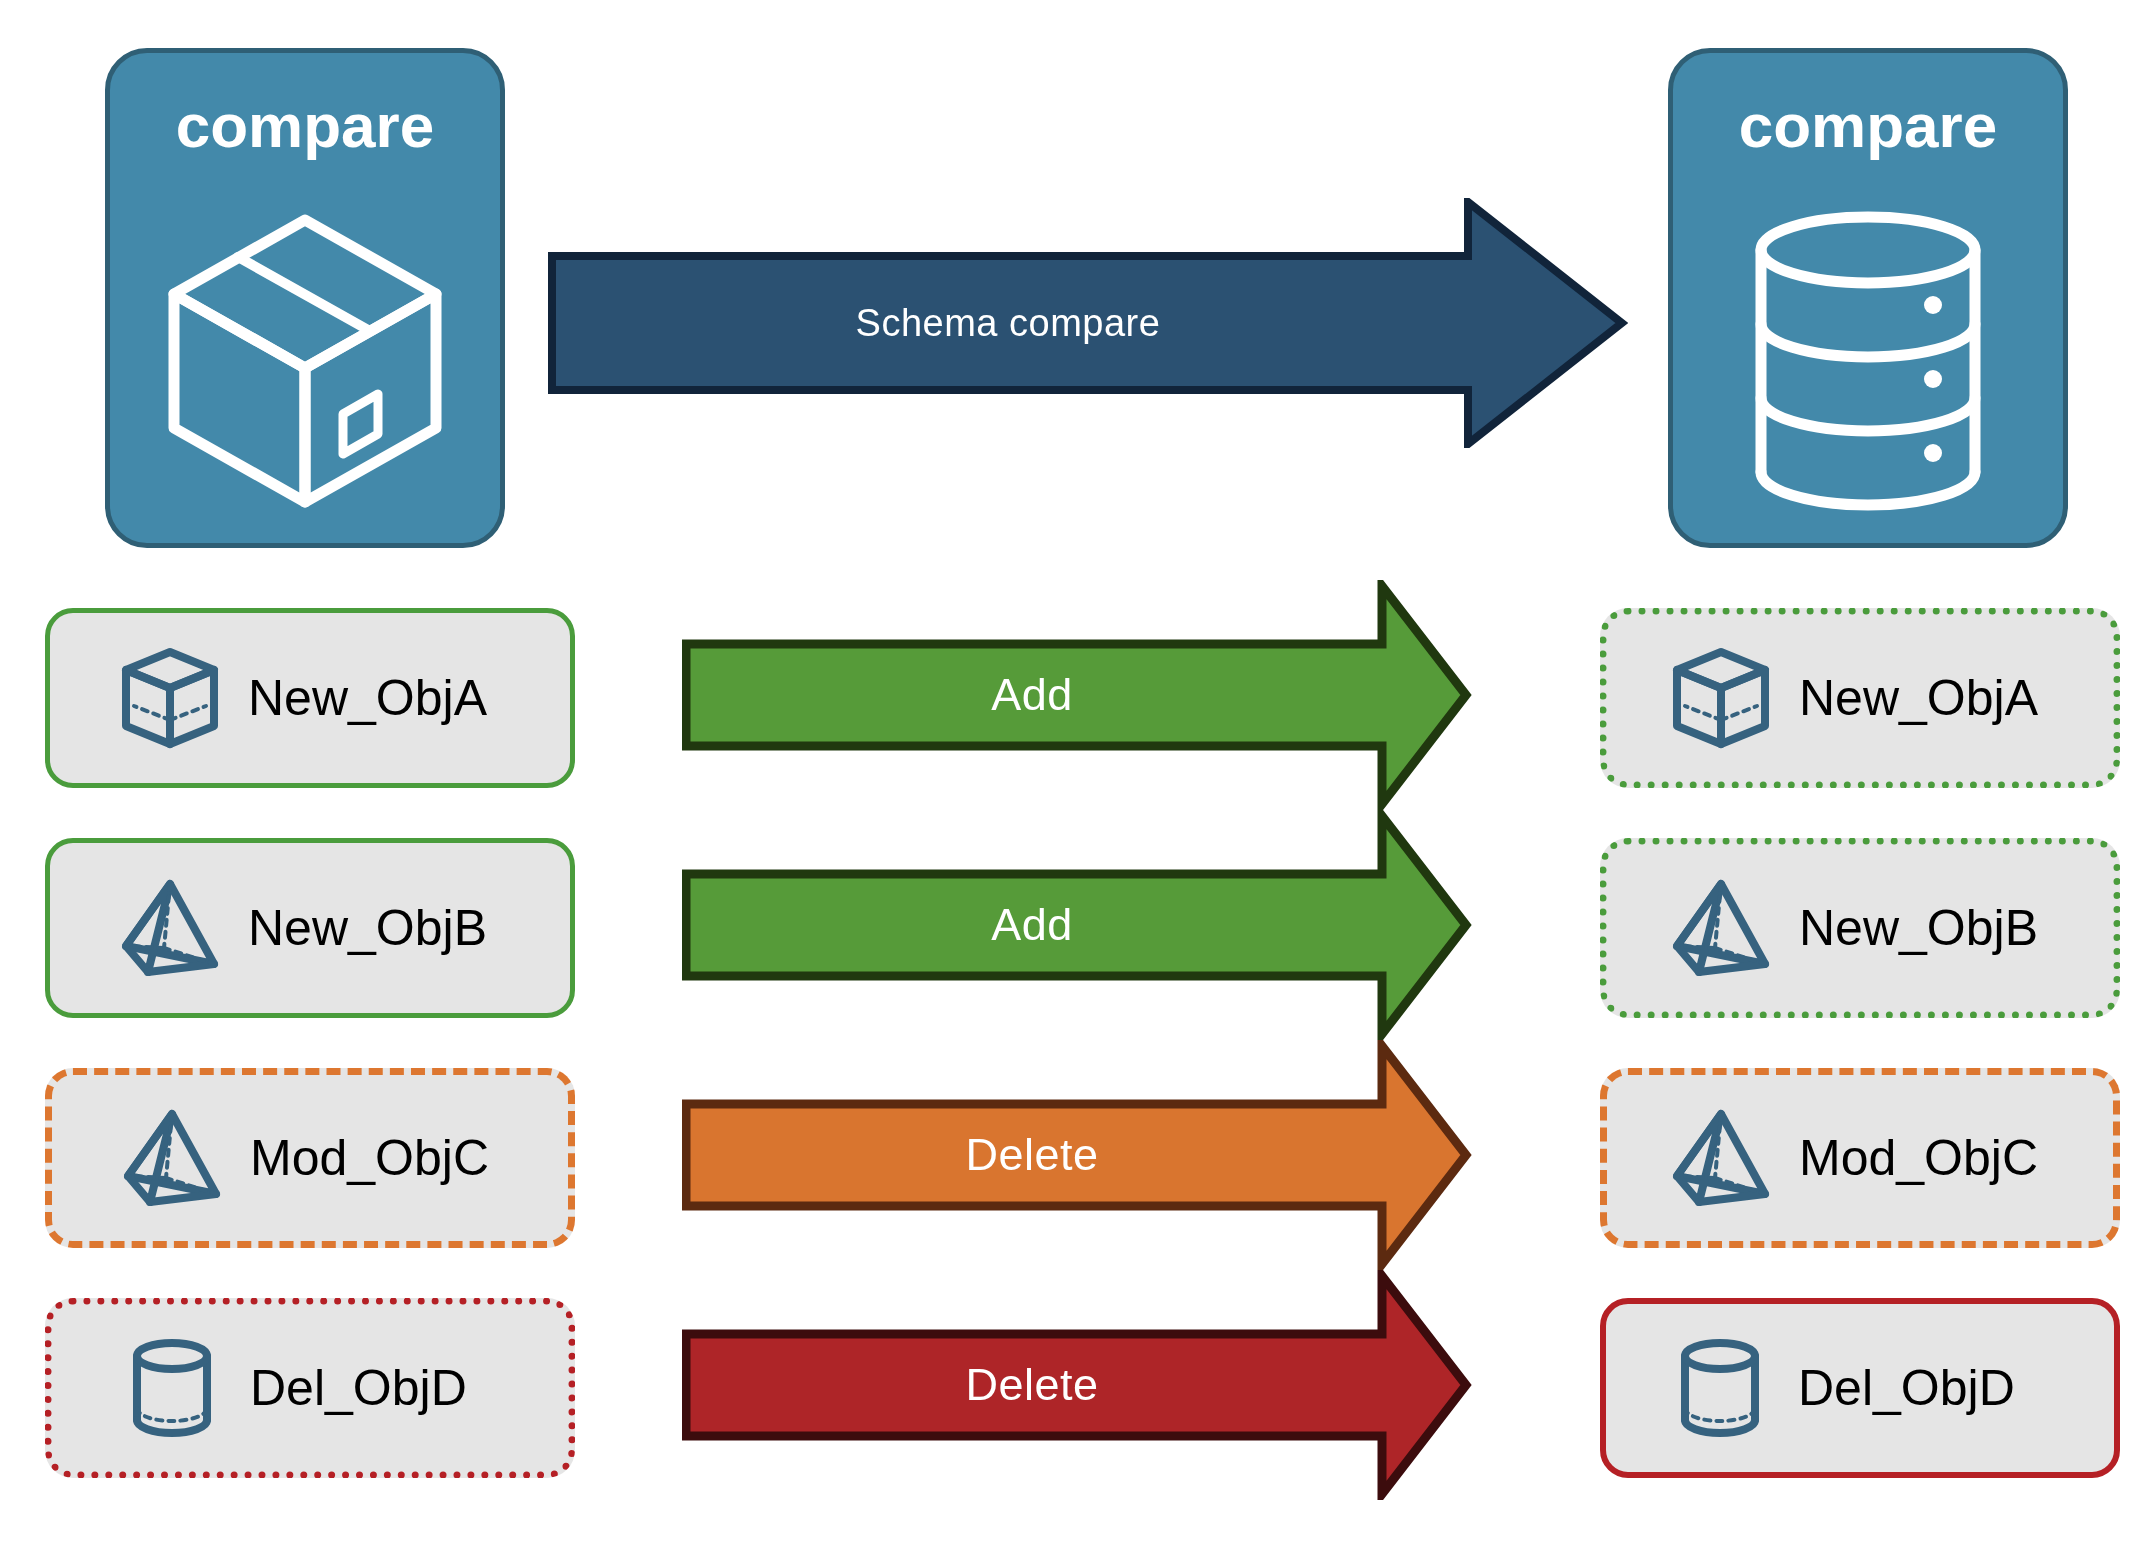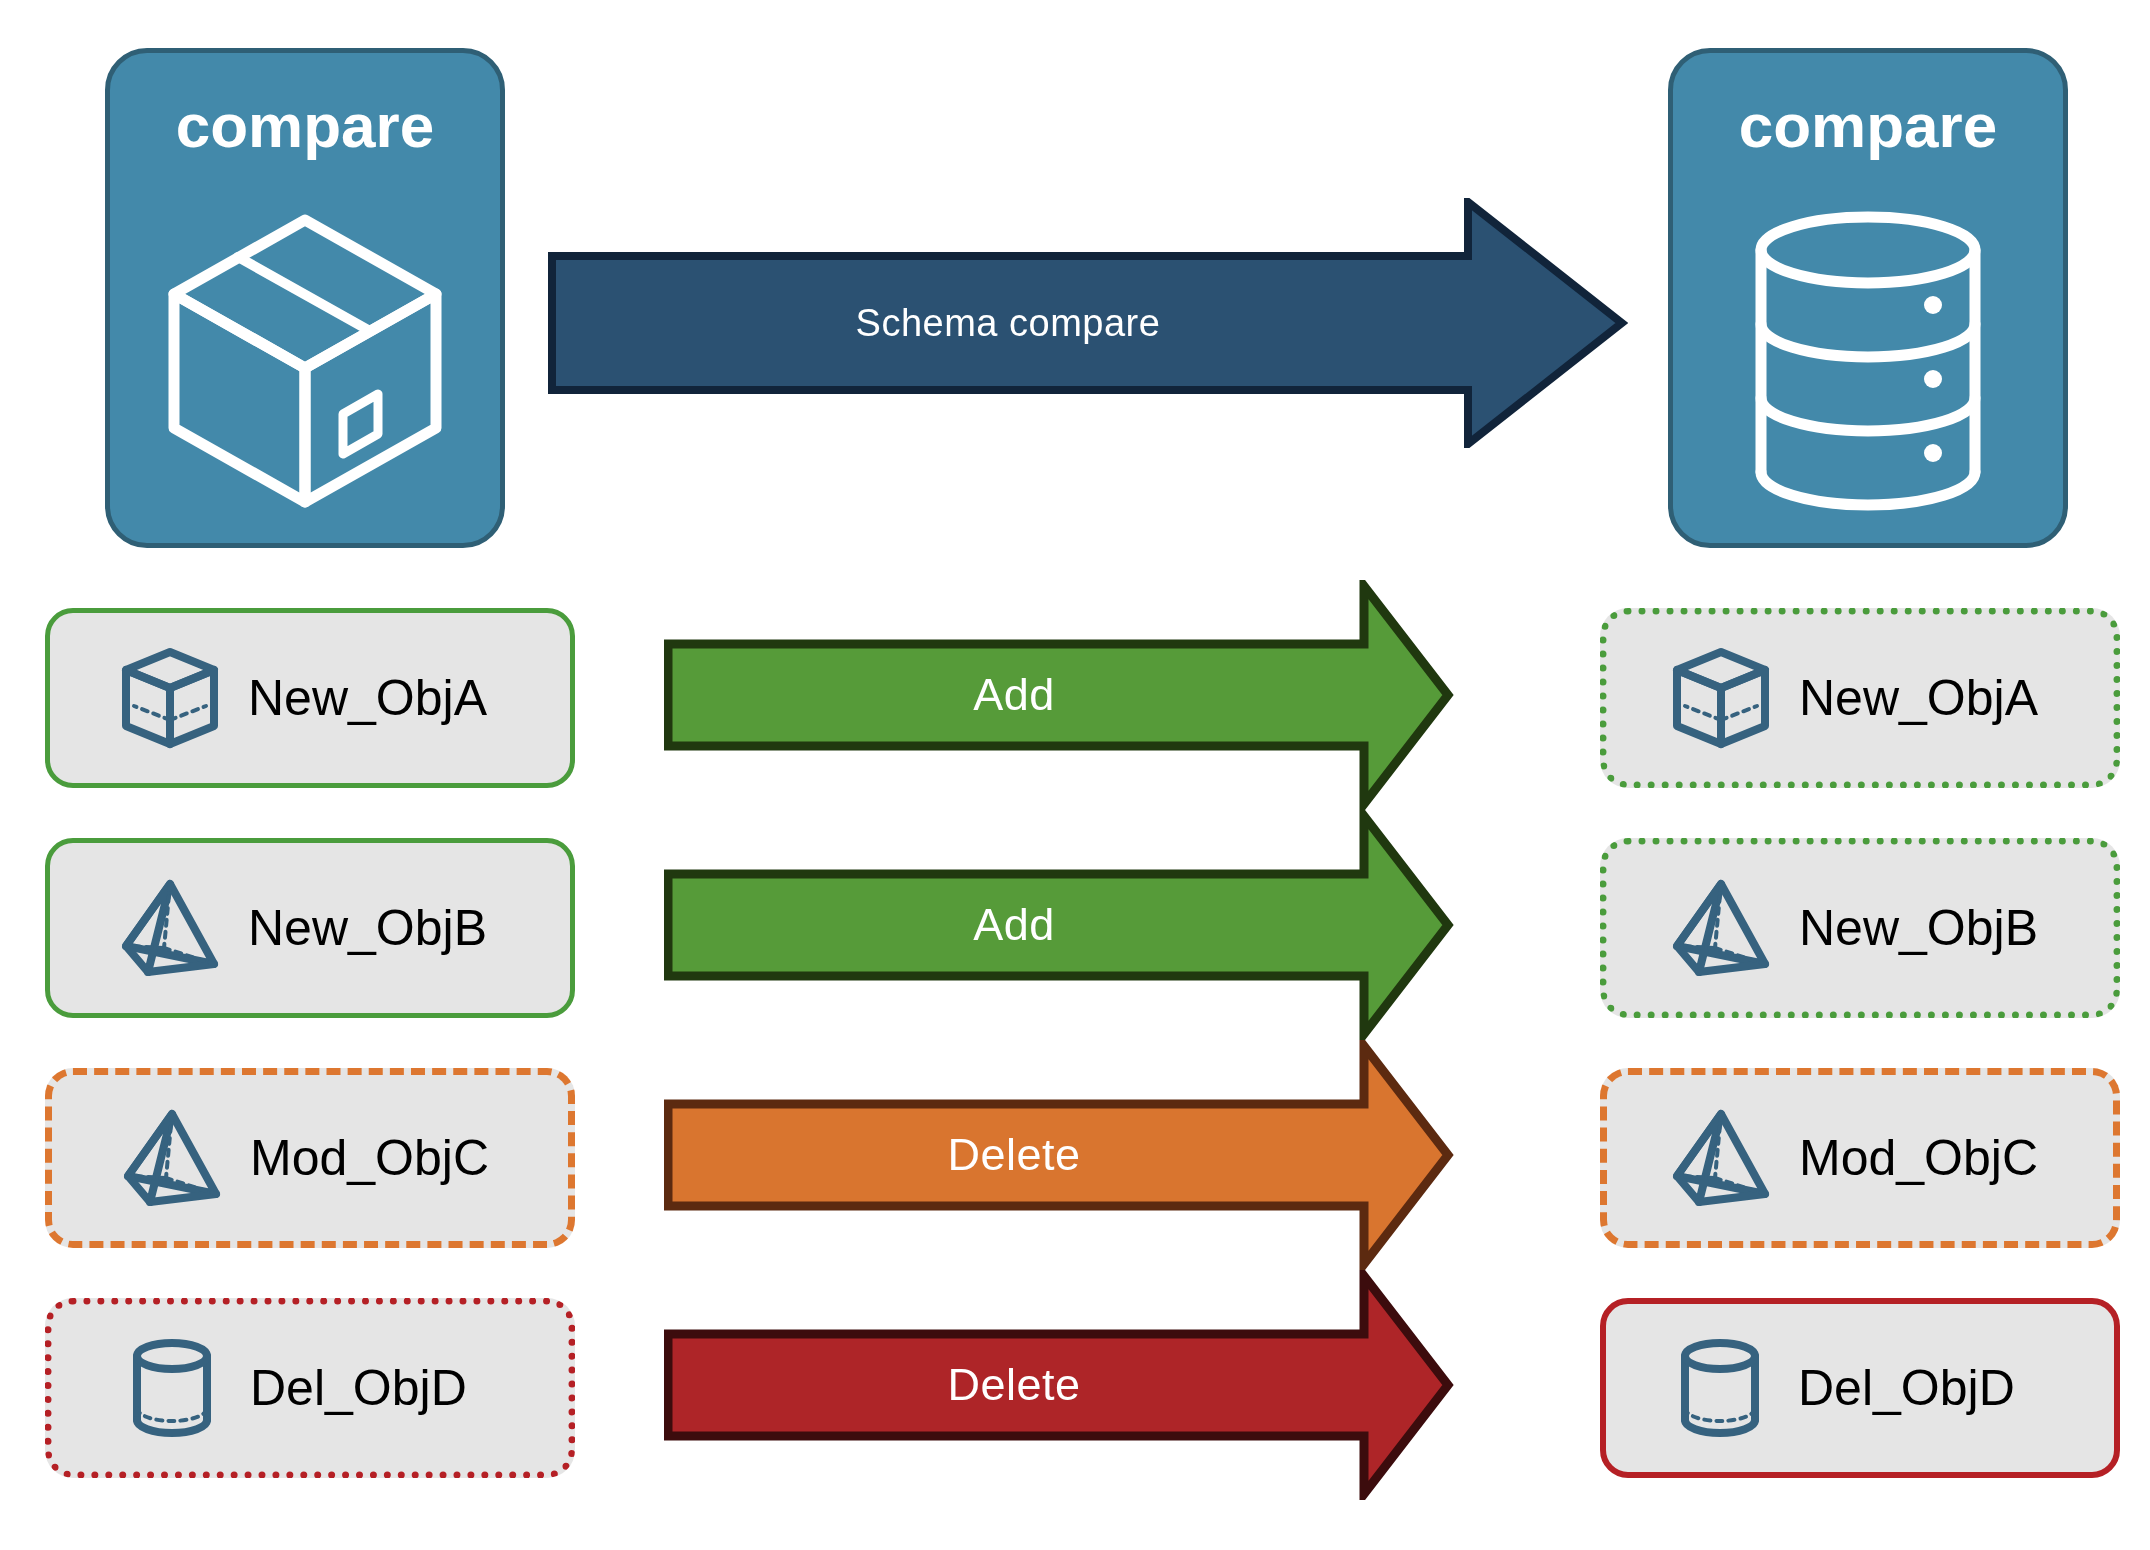--- a/index.html
+++ b/index.html
@@ -112,21 +112,21 @@
   
   .bd-solid-green  { border: 5px solid #4a9c3c; }
   .bd-dotted-green { border: 7px dotted #4a9c3c; }
   .bd-dashed-orange{ border: 7px dashed #dd7730; text-align: right; }
   .bd-dotted-red   { border: 7px dotted #b52025; }
   .bd-solid-red    { border: 6px solid #b52025; }
 
   
   .action-arrow {
     position: absolute;
-    left: 664px;
+    left: 682px;
     top: -20px;
     width: 790px;
     height: 230px;
     text-align: center;
   }
   .action-arrow .arrow-label {
     position: absolute;
     left: 0;
     top: 0;
     width: 700px;

